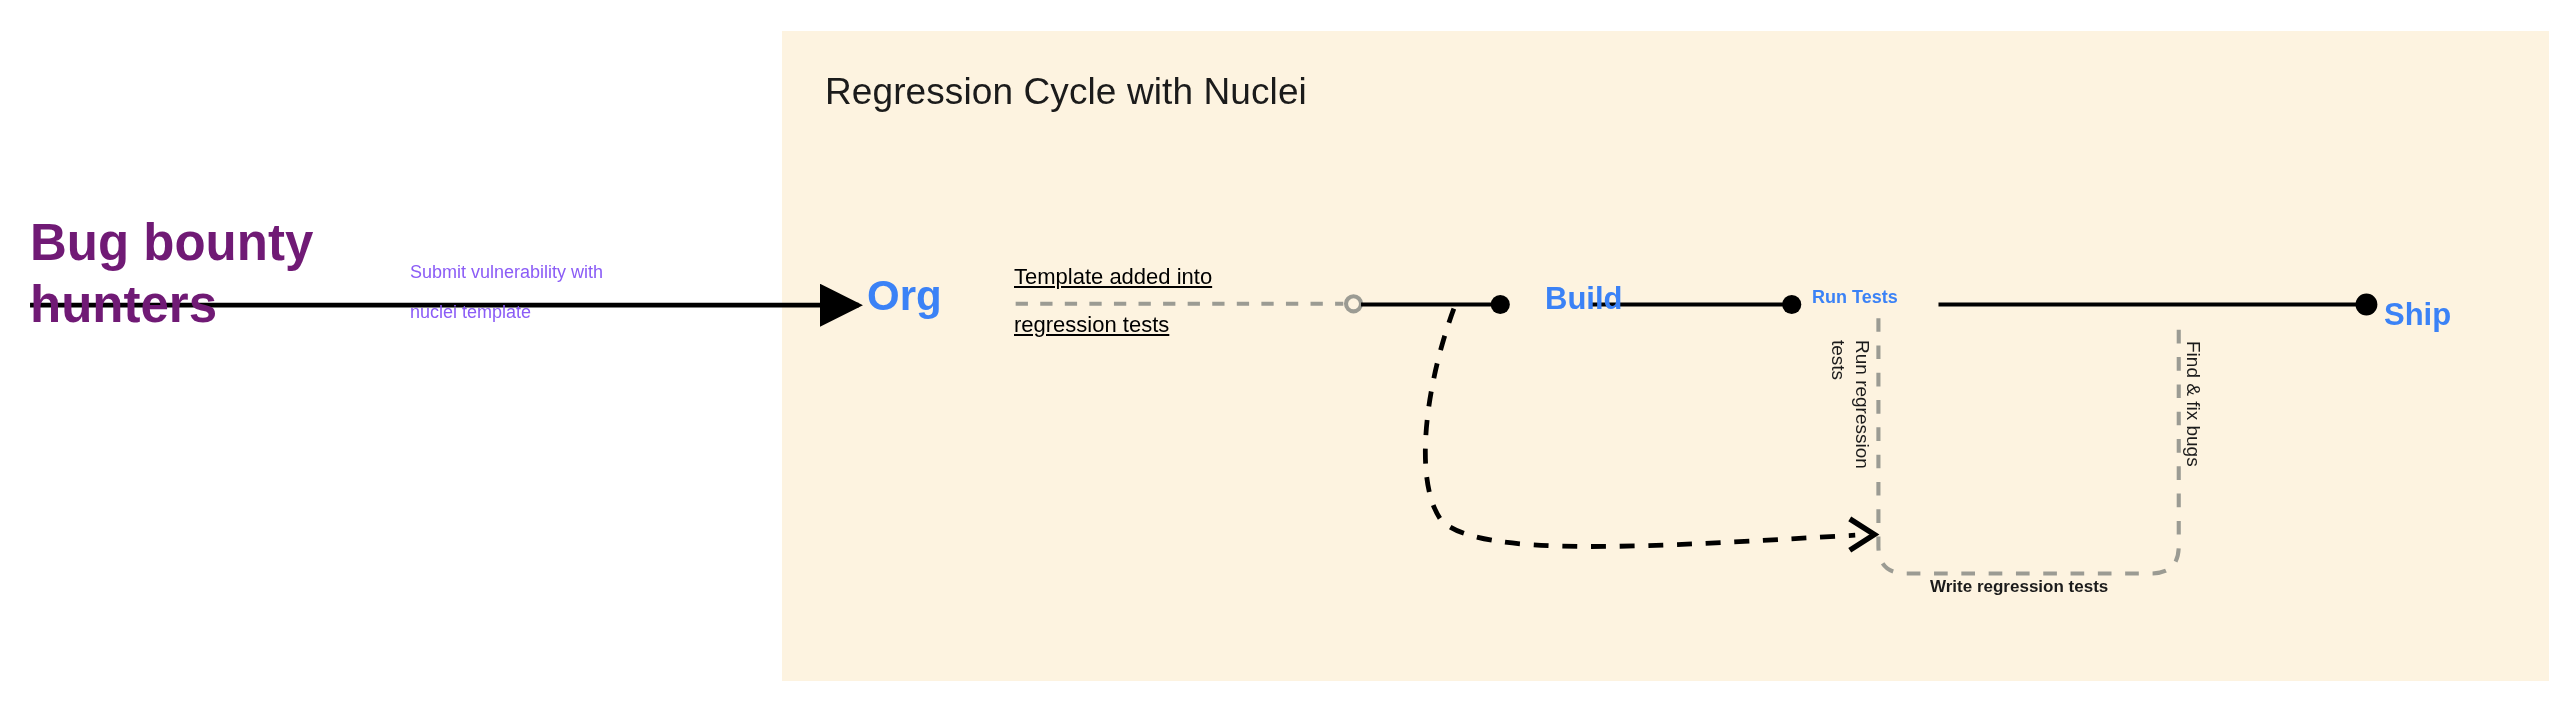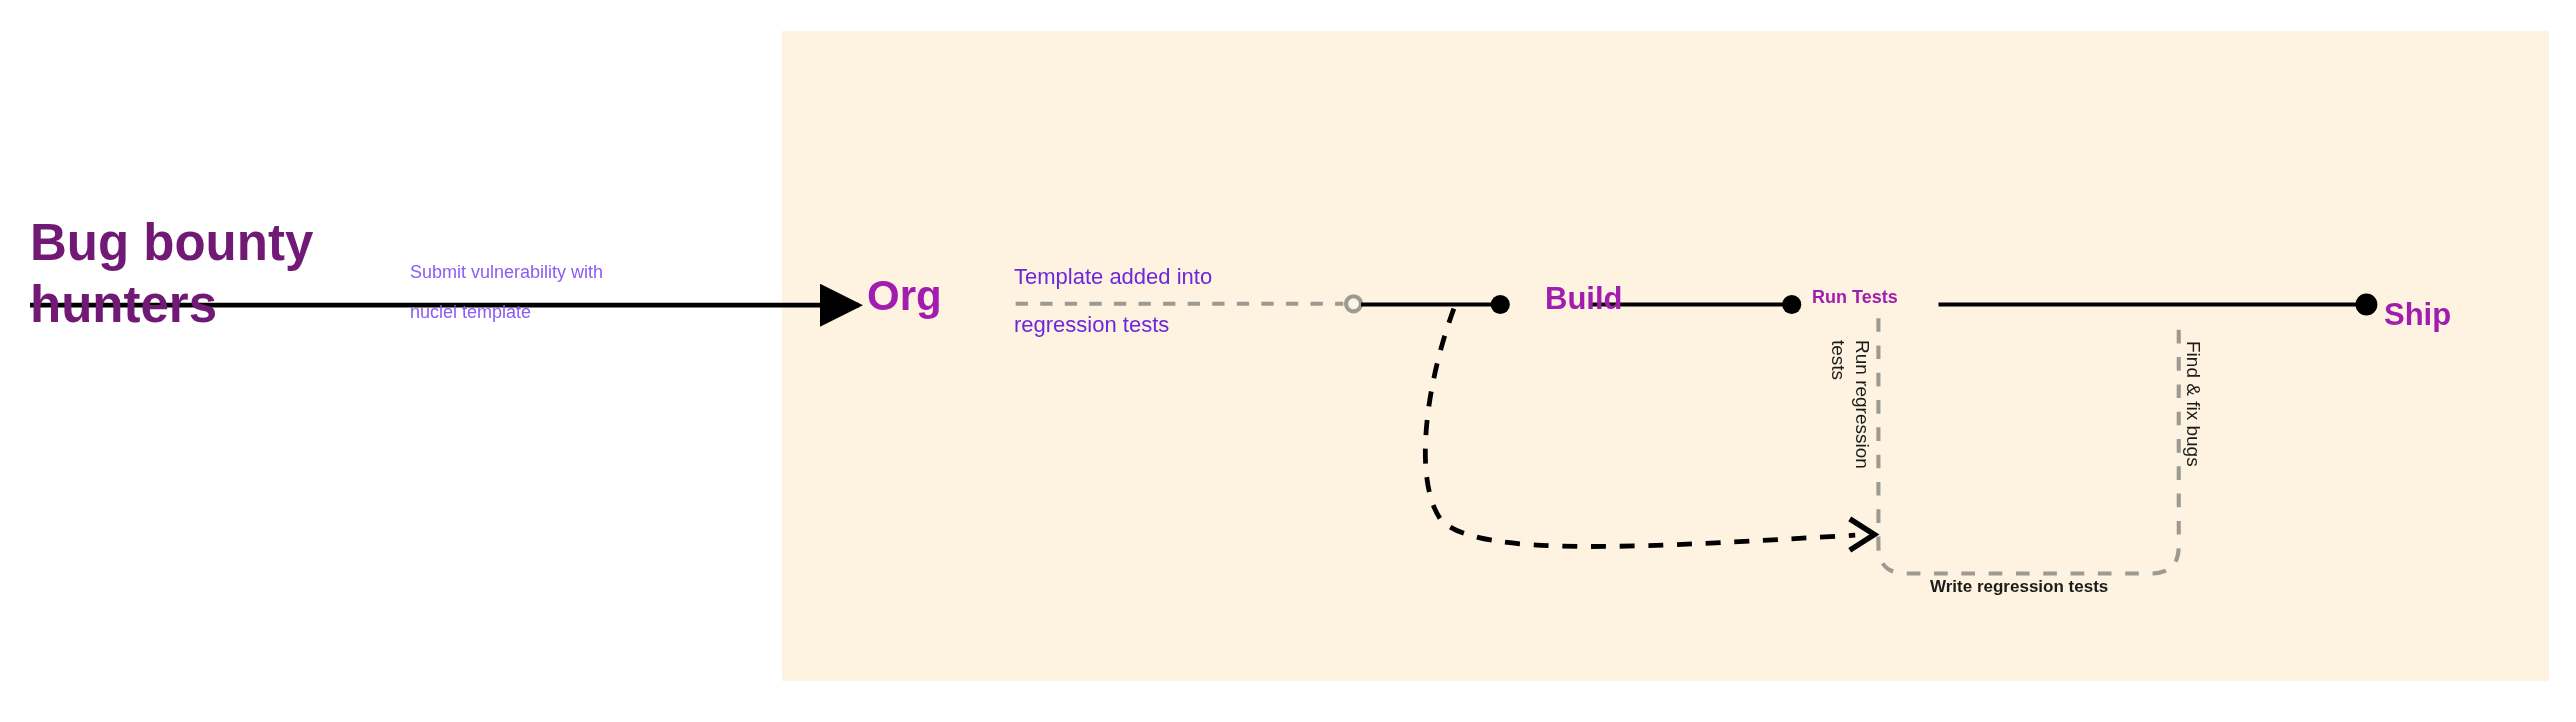--- a/index.html
+++ b/index.html
@@ -72,29 +72,30 @@
   }
 
   
   .edge-label-template {
     position: absolute;
     left: 1014px;
     top: 253px;
     width: 321px;
     font-size: 22px;
     line-height: 2.2;
-    color: #6d28d9;
-    white-space: pre-line;
+    color: #000000;
+    white-space: pre-line;
+    text-decoration: underline;
   }
 
   
   .node-label {
     position: absolute;
     font-weight: 700;
-    color: #a21caf;
+    color: #3b82f6;
     white-space: nowrap;
   }
   .node-org    { left: 867px; top: 272px; font-size: 42px; }
   .node-build  { left: 1517px; top: 281px; font-size: 31px; margin-left: 28px; }
   .node-runt   { left: 1812px; top: 287px; font-size: 18px; }
   .node-ship   { left: 2384px; top: 297px; font-size: 31px; }
 
   
   .vlabel {
     position: absolute;
@@ -171,20 +172,21 @@
 
     <circle cx="3467" cy="446" r="16" fill="#000000"></circle>
 
     <path d="M 2752 466 L 2752 800 Q 2752 840 2792 840 L 3152 840 Q 3192 840 3192 800 L 3192 466" fill="none" stroke="#9b9b93" stroke-width="6" stroke-dasharray="20 20"></path>
 
     <path d="M 2130 452 C 2090 560 2070 700 2110 760 C 2160 820 2430 800 2718 784" fill="none" stroke="#000000" stroke-width="7" stroke-dasharray="22 20"></path>
 
     <path d="M 2710 760 L 2746 783 L 2710 806" fill="none" stroke="#000000" stroke-width="8" stroke-linecap="butt" stroke-linejoin="miter"></path>
   </svg>
 
+  <div class="panel-title">Regression Cycle with Nuclei</div>
 
   <div class="actor">Bug bounty
 hunters</div>
 
   <div class="edge-label-submit">Submit vulnerability with
 nuclei template</div>
 
   <div class="edge-label-template">Template added into
 regression tests</div>
 

